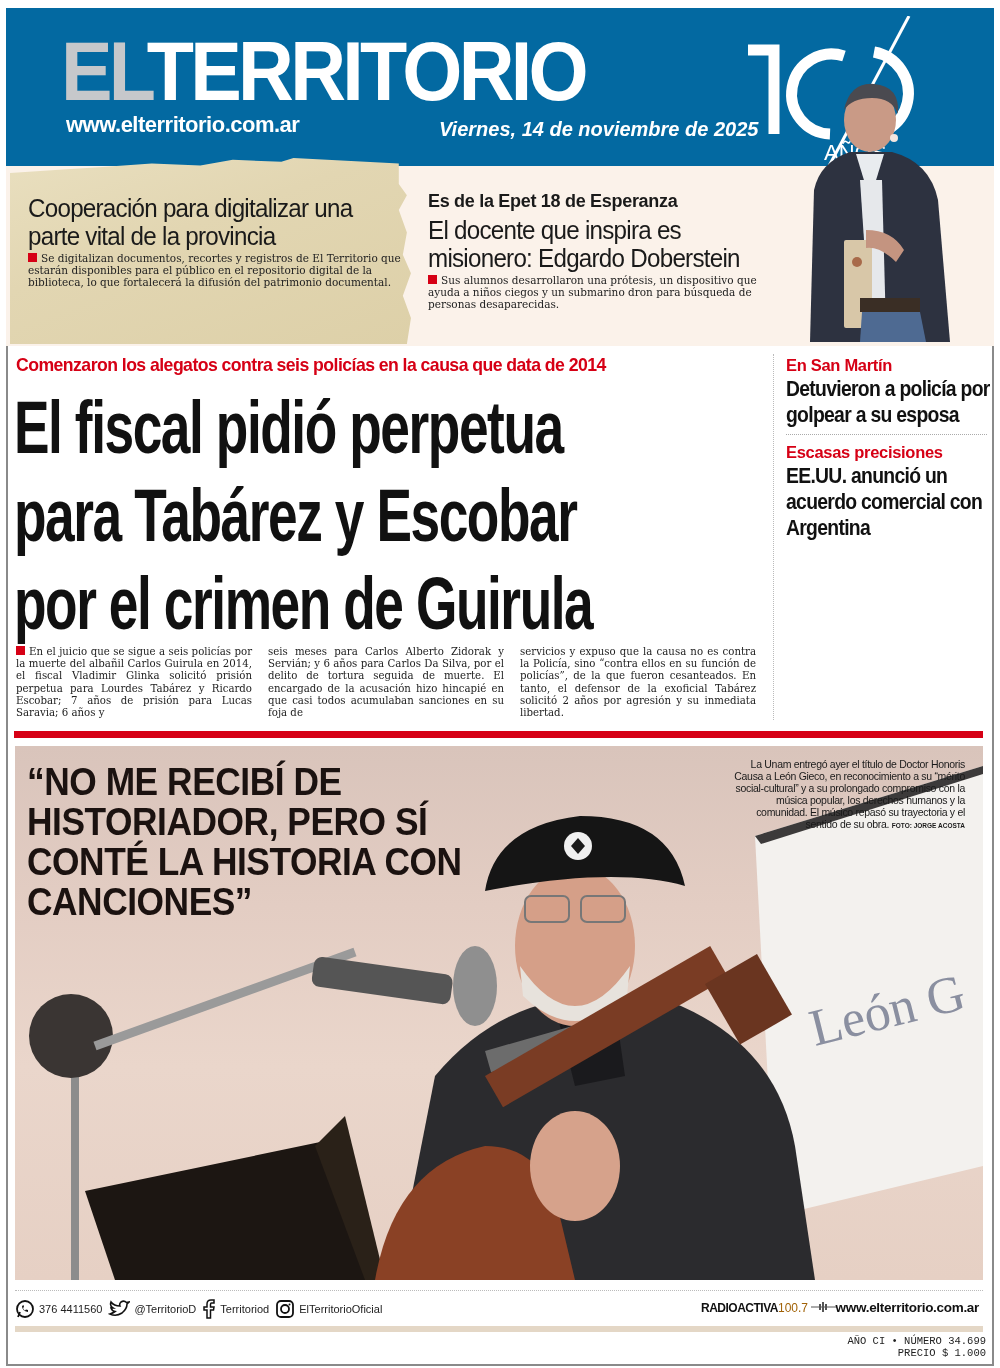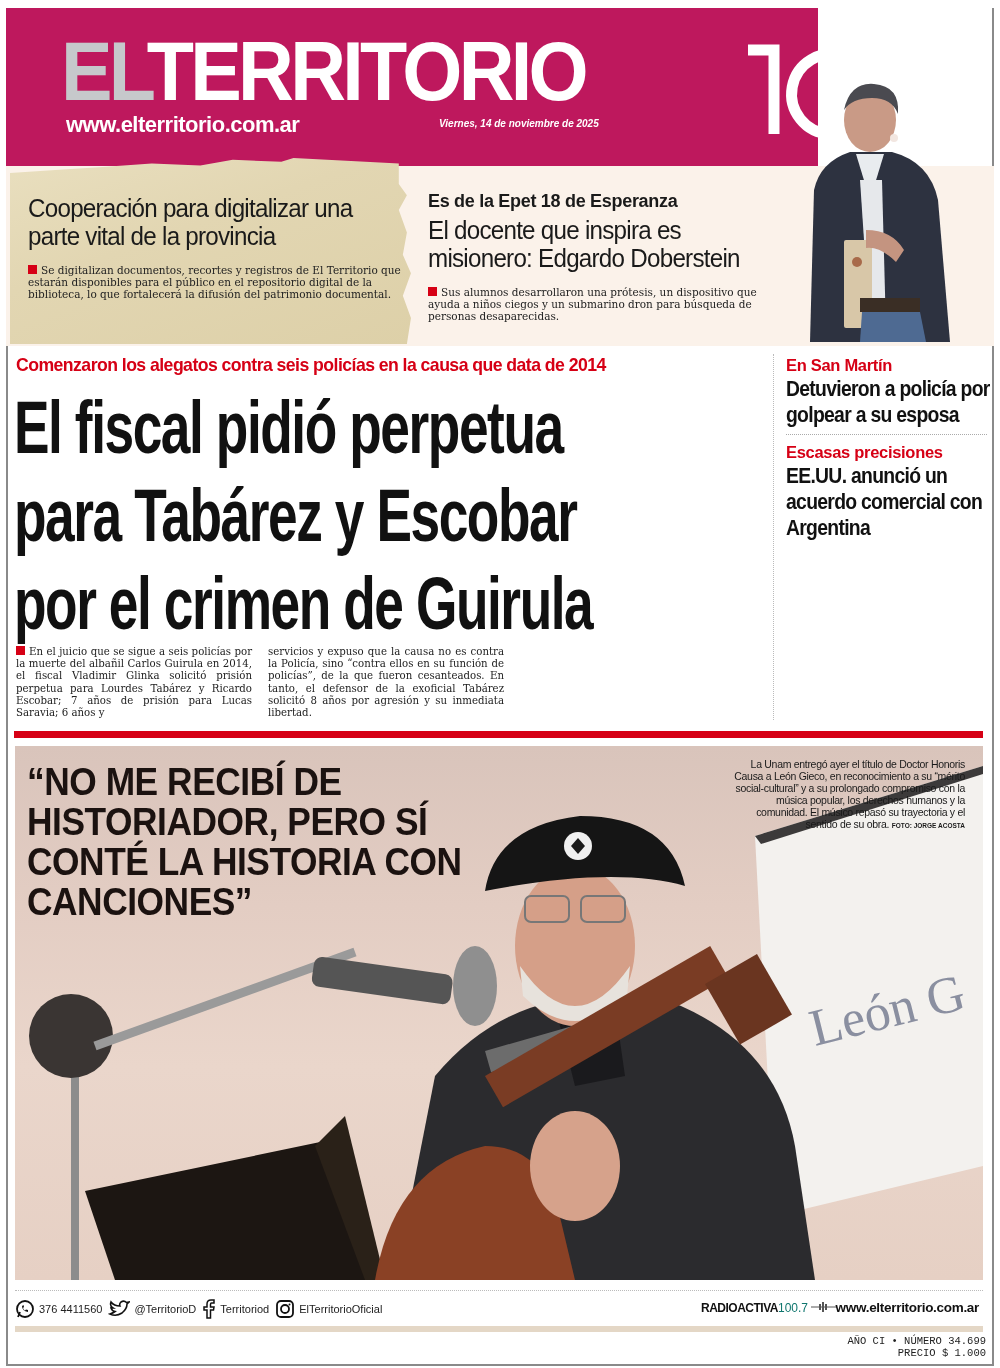--- a/index.html
+++ b/index.html
@@ -7,38 +7,38 @@
     body { position: relative; font-family: "Liberation Sans", sans-serif; color: #111; }
 
     
     .frame {
       position: absolute; left: 6px; top: 8px; width: 988px; height: 1358px;
       border-left: 2px solid #8a8a8a; border-right: 2px solid #8a8a8a; border-bottom: 2px solid #8a8a8a;
     }
 
     
     .masthead {
-      position: absolute; left: 6px; top: 8px; width: 812px; height: 158px;
-      background: #be185d;
+      position: absolute; left: 6px; top: 8px; width: 988px; height: 158px;
+      background: #0369a1;
     }
     .logo {
       position: absolute; left: 55px; top: 22px; height: 82px;
       font-family: "Liberation Sans", sans-serif; font-weight: 700;
       font-size: 84px; line-height: 82px; letter-spacing: -4px;
       transform: scaleX(0.92); transform-origin: left top; white-space: nowrap;
     }
     .logo .el { color: #c6c8cb; }
     .logo .terr { color: #ffffff; }
     .site-url {
       position: absolute; left: 60px; top: 104px; color: #fff;
       font-weight: 700; font-size: 22px; letter-spacing: -0.5px;
     }
     .date {
       position: absolute; left: 433px; top: 110px; color: #fff;
-      font-weight: 700; font-style: italic; font-size: 10px;
+      font-weight: 700; font-style: italic; font-size: 20px;
     }
     .centenary {
       position: absolute; left: 728px; top: 8px; width: 190px; height: 150px;
     }
 
     
     .teaser-area {
       position: absolute; left: 6px; top: 166px; width: 988px; height: 180px;
       background: #fbf2ea;
     }
@@ -50,21 +50,21 @@
     .teaser { position: absolute; }
     .teaser .kicker {
       font-weight: 700; font-size: 18px; color: #1a1a1a; letter-spacing: -0.3px; line-height: 22px;
     }
     .teaser .title {
       font-family: "Liberation Sans", sans-serif; font-weight: 400; font-size: 26px;
       line-height: 28px; color: #1a1a1a; letter-spacing: -0.8px; margin-top: 4px;
       transform: scaleX(0.93); transform-origin: left top; width: 108%;
     }
     .teaser .body {
-      font-family: "DejaVu Serif", serif; font-size: 10.5px; line-height: 12px; color: #222; margin-top: 14px;
+      font-family: "DejaVu Serif", serif; font-size: 10.5px; line-height: 12px; color: #222; margin-top: 2px;
     }
     .bullet { display: inline-block; width: 9px; height: 9px; background: #d60015; margin-right: 4px; vertical-align: 0; }
 
     .person-photo {
       position: absolute; left: 800px; top: 80px; width: 180px; height: 262px;
     }
 
     
     .main-kicker {
       position: absolute; left: 16px; top: 354px; color: #d60015;
@@ -124,21 +124,21 @@
     .footer-bar {
       position: absolute; left: 15px; top: 1296px; width: 968px; height: 26px;
       display: flex; align-items: center;
     }
     .social { display: flex; align-items: center; font-size: 11px; color: #222; margin-right: 6px; }
     .social svg { margin-right: 4px; }
     .radio {
       position: absolute; left: 686px; top: 5px; font-size: 12px; color: #111;
     }
     .radio b { font-weight: 900; letter-spacing: -0.5px; }
-    .radio .freq { font-weight: 300; color: #0f766e; }
+    .radio .freq { font-weight: 300; color: #a16207; }
     .footer-url {
       position: absolute; right: 4px; top: 4px; font-size: 13.5px; font-weight: 700; color: #111; letter-spacing: -0.3px;
     }
     .footer-strip {
       position: absolute; left: 15px; top: 1326px; width: 968px; height: 6px; background: #e4d7c6;
     }
     .edition {
       position: absolute; right: 14px; top: 1335px; text-align: right;
       font-size: 10.5px; line-height: 12px; color: #222; font-family: Liberation Mono, monospace;
     }
@@ -196,21 +196,22 @@
 </svg>
 
 <div class="main-kicker">Comenzaron los alegatos contra seis policías en la causa que data de 2014</div>
 <h1 class="main-headline">
   <div>El fiscal pidió perpetua</div>
   <div>para Tabárez y Escobar</div>
   <div>por el crimen de Guirula</div>
 </h1>
 <div class="main-body">
   <p><span class="bullet"></span><span>En el juicio que se sigue a seis policías por la muerte del albañil Carlos Guirula en 2014, el fiscal Vladimir Glinka solicitó prisión perpetua para Lourdes Tabárez y Ricardo Escobar; 7 años de prisión para Lucas Saravia; 6 años y</span></p>
-  <p>servicios y expuso que la causa no es contra la Policía, sino “contra ellos en su función de policías”, de la que fueron cesanteados. En tanto, el defensor de la exoficial Tabárez solicitó 8 años por agresión y su inmediata libertad.</p>
+  <p>seis meses para Carlos Alberto Zidorak y Servián; y 6 años para Carlos Da Silva, por el delito de tortura seguida de muerte. El encargado de la acusación hizo hincapié en que casi todos acumulaban sanciones en su foja de</p>
+  <p>servicios y expuso que la causa no es contra la Policía, sino “contra ellos en su función de policías”, de la que fueron cesanteados. En tanto, el defensor de la exoficial Tabárez solicitó 2 años por agresión y su inmediata libertad.</p>
 </div>
 
 <aside class="rail">
   <div class="rail-item">
     <div class="rail-kicker">En San Martín</div>
     <div class="rail-title">Detuvieron a policía por golpear a su esposa</div>
   </div>
   <div class="rail-item">
     <div class="rail-kicker">Escasas precisiones</div>
     <div class="rail-title">EE.UU. anunció un acuerdo comercial con Argentina</div>

